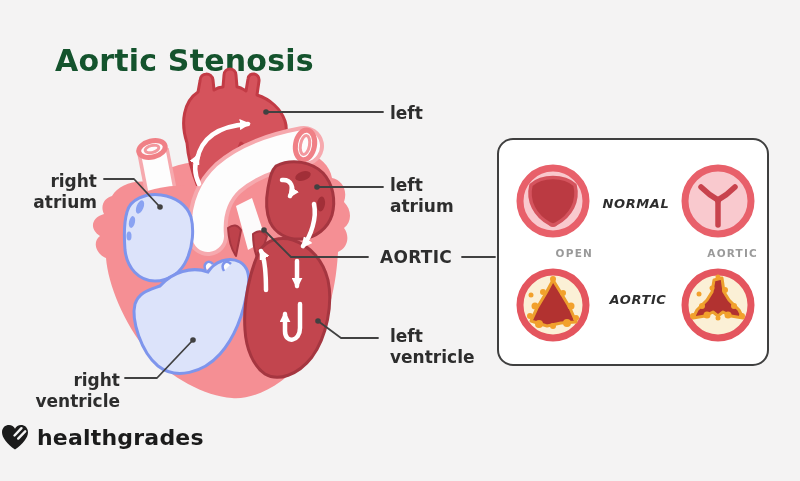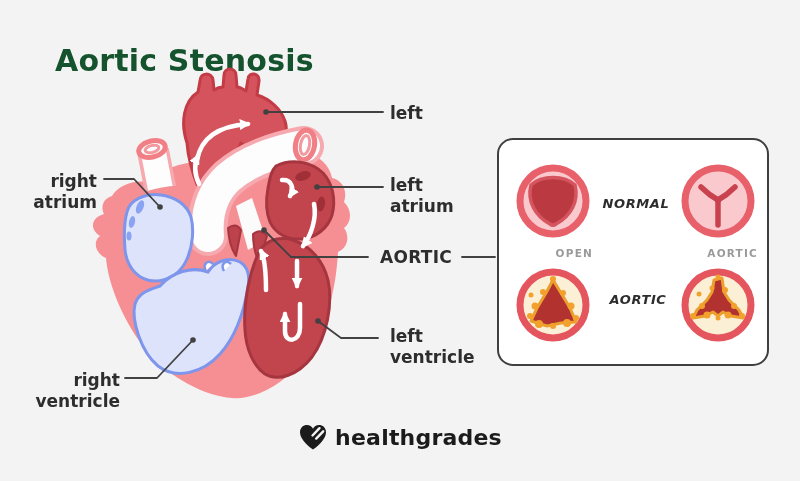--- a/index.html
+++ b/index.html
@@ -42,21 +42,21 @@
   .p-normal{left:97px;top:54px;width:80px;}
   .p-stenosis{left:87px;top:150px;width:104px;}
   .subtext{
     position:absolute;font-weight:bold;color:#9A9A9A;
     font-size:10.5px;letter-spacing:1.2px;text-align:right;
   }
   .p-open{left:14px;top:107px;width:80px;}
   .p-closed{left:179px;top:107px;width:80px;}
   .footer{
     position:absolute;left:0;top:419px;width:800px;height:36px;
-    display:flex;justify-content:center;align-items:center;gap:7px;
+    display:flex;justify-content:flex-start;align-items:center;gap:7px;
   }
   .brand{font-size:22px;font-weight:bold;color:#1B1B1B;letter-spacing:.2px;}
 
   
   .pinkbody{fill:#F58F94;}
   .aorta-f{fill:#D5535C;stroke:#C23B45;stroke-width:3;stroke-linejoin:round;}
   .vesselpink{stroke:#F6A9AE;fill:none;}
   .vesselwhite{stroke:#FDFDFD;fill:none;}
   .cutring{fill:#FDFDFD;stroke:#F08086;stroke-width:5;}
   .cutinner{fill:none;stroke:#F3989E;stroke-width:3;}

